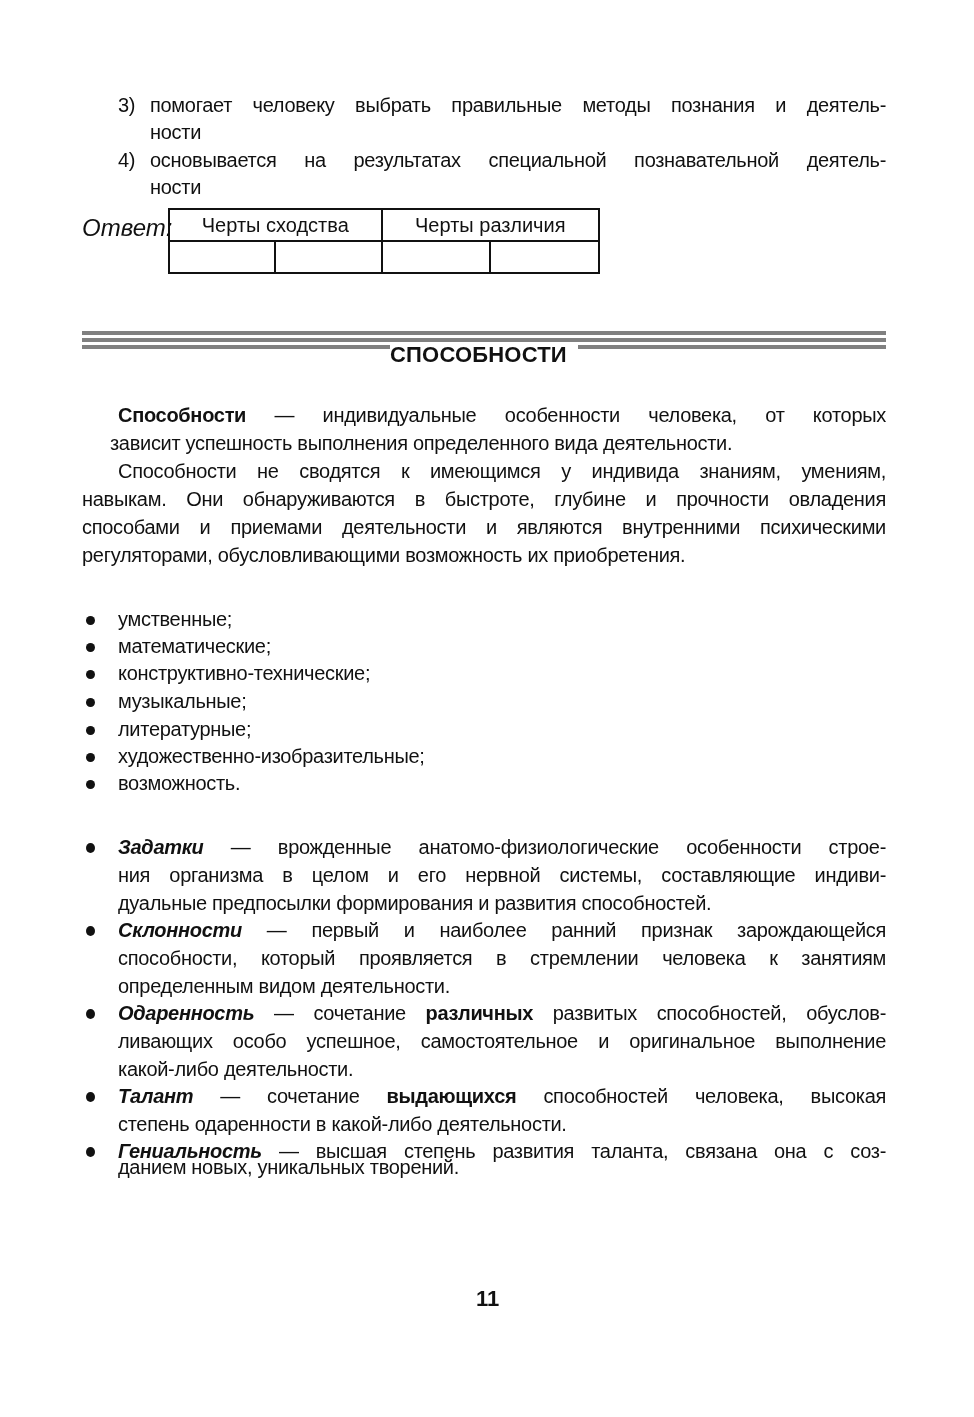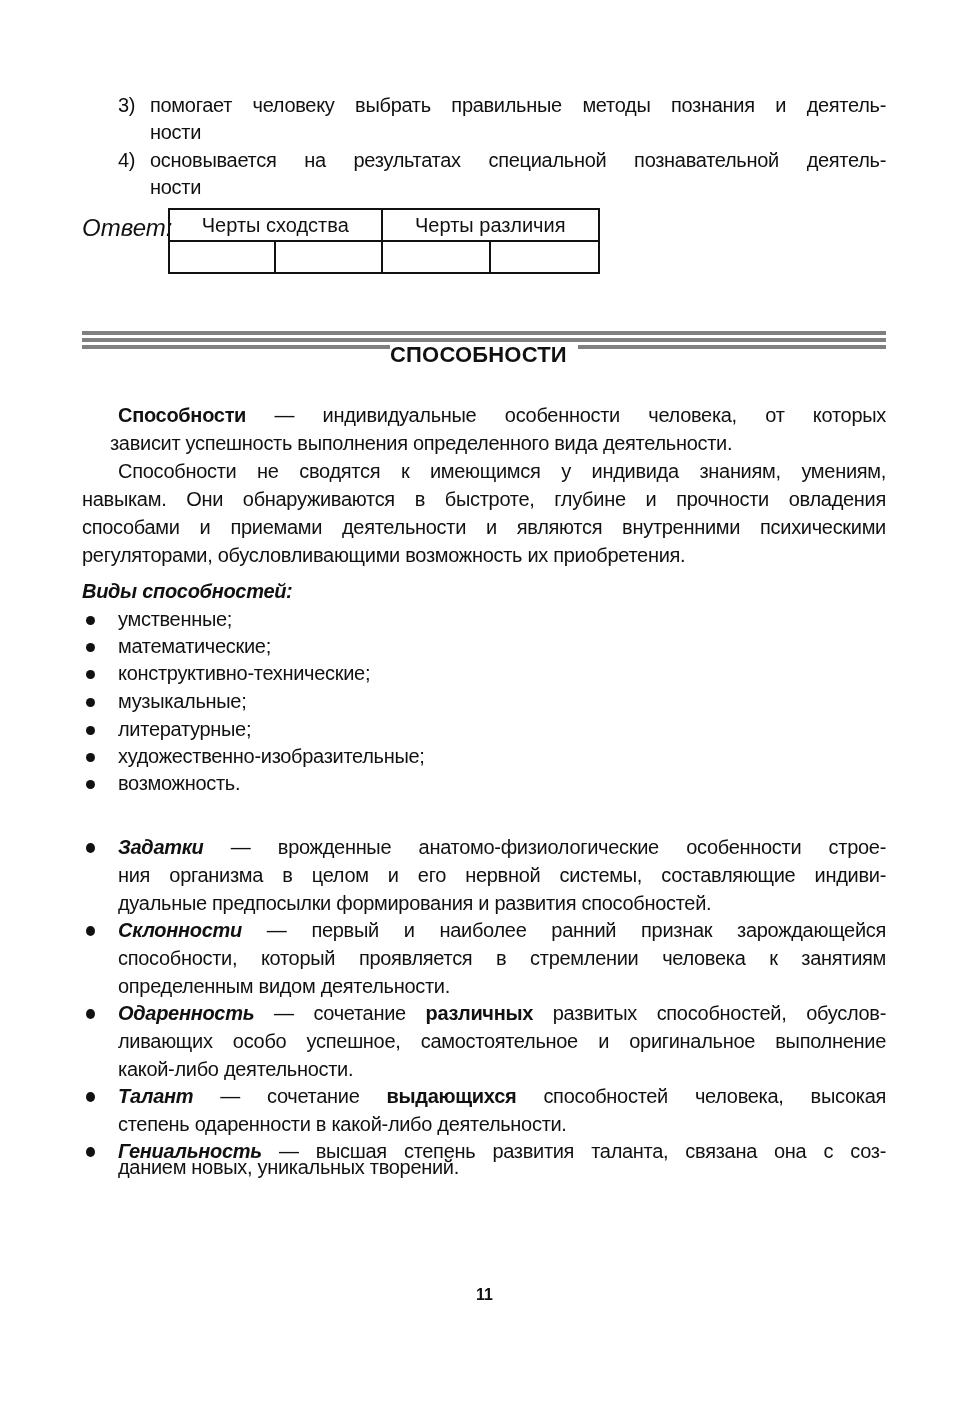--- a/index.html
+++ b/index.html
@@ -21,21 +21,21 @@
   .heading { position: absolute; left: 390px; top: 342px; font-weight: bold; font-size: 22px; letter-spacing: 0.2px; }
   .para { position: absolute; left: 82px; width: 804px; }
   .bold { font-weight: bold; }
   .bi { font-weight: bold; font-style: italic; }
   .bullet { position: absolute; left: 82px; width: 804px; }
   .bullet .dot { position: absolute; left: 4px; width: 9px; height: 9px; border-radius: 50%; background: #111; }
   .bullet .t { position: absolute; left: 36px; }
   .lvl { position: absolute; left: 82px; width: 804px; }
   .lvl .dot { position: absolute; left: 4px; top: 9px; width: 9px; height: 10px; border-radius: 50%; background: #111; }
   .lvl .r { position: absolute; left: 36px; right: 0; }
-  .pagenum { position: absolute; left: 476px; top: 1286px; font-weight: bold; font-size: 16px; }
+  .pagenum { position: absolute; left: 476px; top: 1286px; font-weight: bold; font-size: 22px; }
 </style>
 </head>
 <body>
 
 <div class="page">
 
   <div class="num-item" style="top:92px;">
     <span class="line n">3)</span>
     <span class="line l1 just">помогает человеку выбрать правильные методы познания и деятель-</span>
     <span class="line l2">ности</span>
@@ -76,21 +76,20 @@
     <div class="line" style="left:12px; top:28px;margin-left:16px;">зависит успешность выполнения определенного вида деятельности.</div>
   </div>
 
   <div class="para" style="top:458px;">
     <div class="line just" style="left:36px; right:0; top:0;">Способности не сводятся к имеющимся у индивида знаниям, умениям,</div>
     <div class="line just" style="left:0; right:0; top:28px;">навыкам. Они обнаруживаются в быстроте, глубине и прочности овладения</div>
     <div class="line just" style="left:0; right:0; top:56px;">способами и приемами деятельности и являются внутренними психическими</div>
     <div class="line" style="left:0; top:84px;">регуляторами, обусловливающими возможность их приобретения.</div>
   </div>
 
-  <div class="line bi" style="left:82px; top:578px;">Виды способностей:</div>
 
   <div class="bullet" style="top:606px;">
     <span class="dot" style="top:10px;"></span>
     <span class="line t">умственные;</span>
   </div>
   <div class="bullet" style="top:633px;">
     <span class="dot" style="top:10px;"></span>
     <span class="line t">математические;</span>
   </div>
   <div class="bullet" style="top:660px;">

